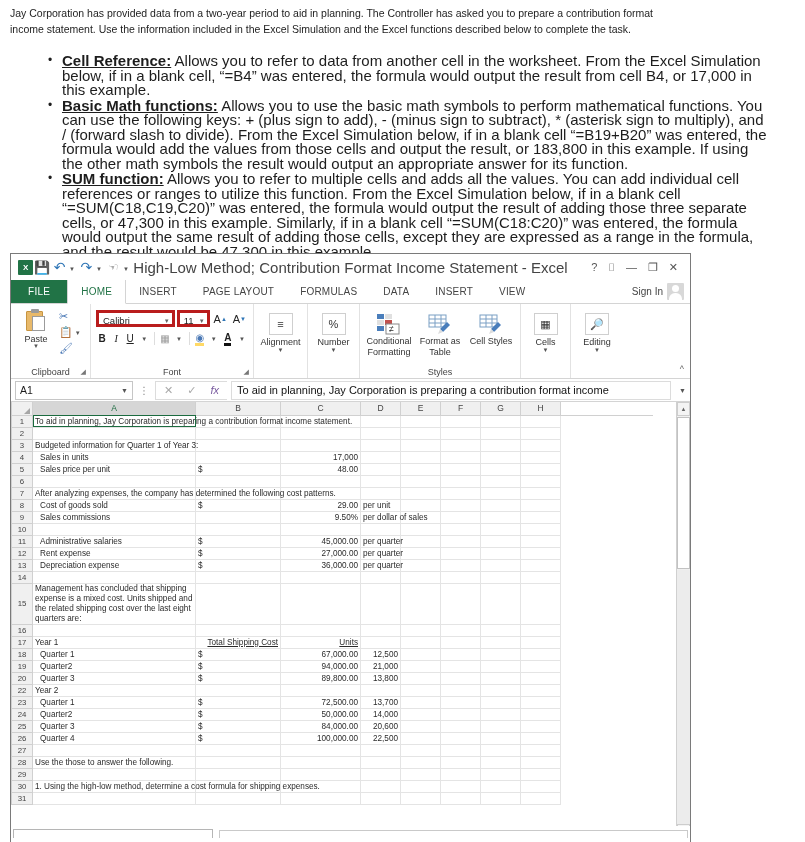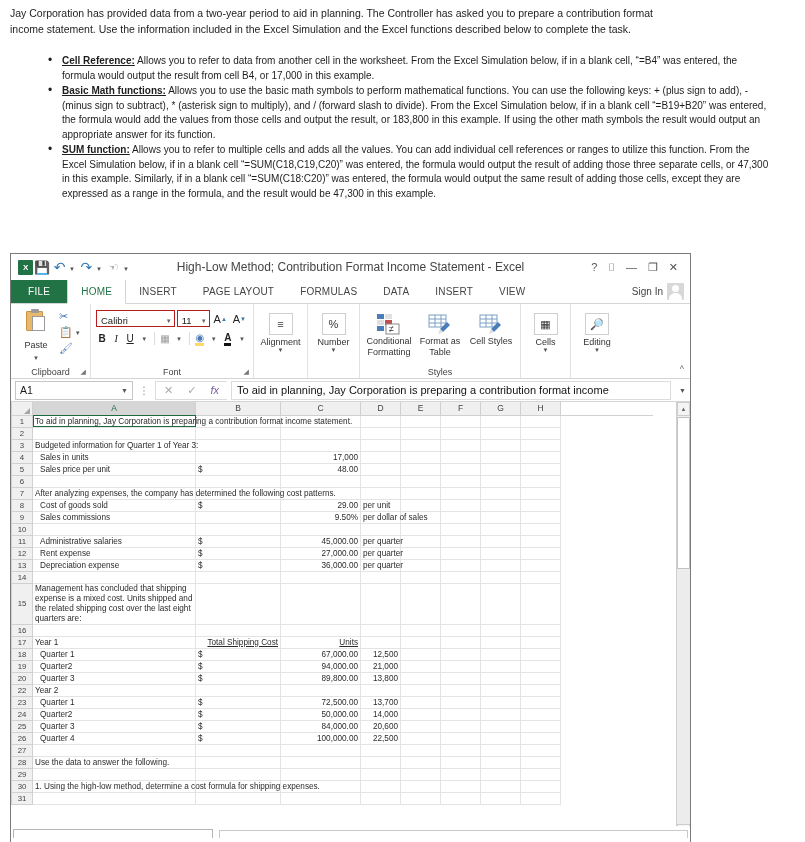--- a/index.html
+++ b/index.html
@@ -20,21 +20,21 @@
     line-height: 14px;
     color: #1d1d1d;
   }
   #bullets {
     margin: 18px 0 0 0;
     padding: 0 22px 0 52px;
     list-style: none;
   }
   #bullets li {
     position: relative;
-    font-size: 10px;
+    font-size: 15px;
     line-height: 14.5px;
     margin-bottom: 1px;
     color: #1d1d1d;
     text-align: left;
   }
   #bullets li::before {
     content: "\2022";
     position: absolute;
     left: -14px;
     top: -1px;
@@ -85,21 +85,21 @@
   .qat-icon.undo, .qat-icon.redo { color: #2e75b6; font-size: 14px; }
   .qat-icon.touch { color: #666; font-size: 11px; }
   .qat-caret {
     font-size: 6px; color: #555; margin: 0 2px 0 0; align-self: center;
     padding-top: 4px;
   }
   .title-text {
     position: absolute;
     left: 0; right: 0;
     text-align: center;
-    font-size: 12px;
+    font-size: 15px;
     color: #444;
     pointer-events: none;
   }
   .win-btns {
     margin-left: auto;
     display: flex; align-items: center; gap: 11px;
     padding-right: 8px;
     font-size: 11px;
     color: #555;
     z-index: 2;
@@ -198,21 +198,20 @@
     font-size: 7px; color: #777;
   }
   .rgroup-body { display: flex; gap: 3px; }
 
   
   .big-btn {
     width: 40px;
     display: flex; flex-direction: column;
     align-items: center;
     padding-top: 2px;
-    gap: 6px;
   }
   .big-btn .lbl { font-size: 9px; color: #333; margin-top: 1px; }
   .big-btn .dd { font-size: 6px; color: #555; line-height: 5px; }
   .paste-icon {
     width: 22px; height: 24px;
     position: relative;
   }
   .paste-icon .board {
     position: absolute; left: 1px; top: 2px;
     width: 17px; height: 20px;
@@ -235,21 +234,21 @@
   .small-stack { display: flex; flex-direction: column; gap: 1px; padding-top: 2px; }
   .mini {
     font-size: 11px; color: #4a78b5;
     height: 15px; display: flex; align-items: center; gap: 2px;
   }
   .mini .cdd { font-size: 6px; color: #555; }
 
   
   .row { display: flex; align-items: center; gap: 2px; }
   .combo {
-    border: 1px solid #b91c1c;
+    border: 3px solid #b91c1c;
     height: 17px;
     display: flex; align-items: center;
     padding: 4px 2px 0 4px;
     font-size: 9.5px;
     color: #222;
     background: #fff;
   }
   .combo .cv { flex: 1; }
   .combo .cx { font-size: 6px; color: #666; padding-left: 3px; }
   .fontname { width: 82px; }
@@ -1035,21 +1034,21 @@
               <td class="cell"></td>
               <td class="cell"></td>
               <td class="cell"></td>
               <td class="cell"></td>
               <td class="cell"></td>
               <td class="cell"></td>
               <td class="cell" style="border: none; background: rgb(255, 255, 255);"></td>
             </tr>
             <tr>
               <td class="rowhead">28</td>
-              <td class="cell nowrapbleed">Use the data to answer the following.</td>
+              <td class="cell nowrapbleed">Use the those to answer the following.</td>
               <td class="cell"></td>
               <td class="cell"></td>
               <td class="cell"></td>
               <td class="cell"></td>
               <td class="cell"></td>
               <td class="cell"></td>
               <td class="cell"></td>
               <td class="cell" style="border: none; background: rgb(255, 255, 255);"></td>
             </tr>
             <tr>

